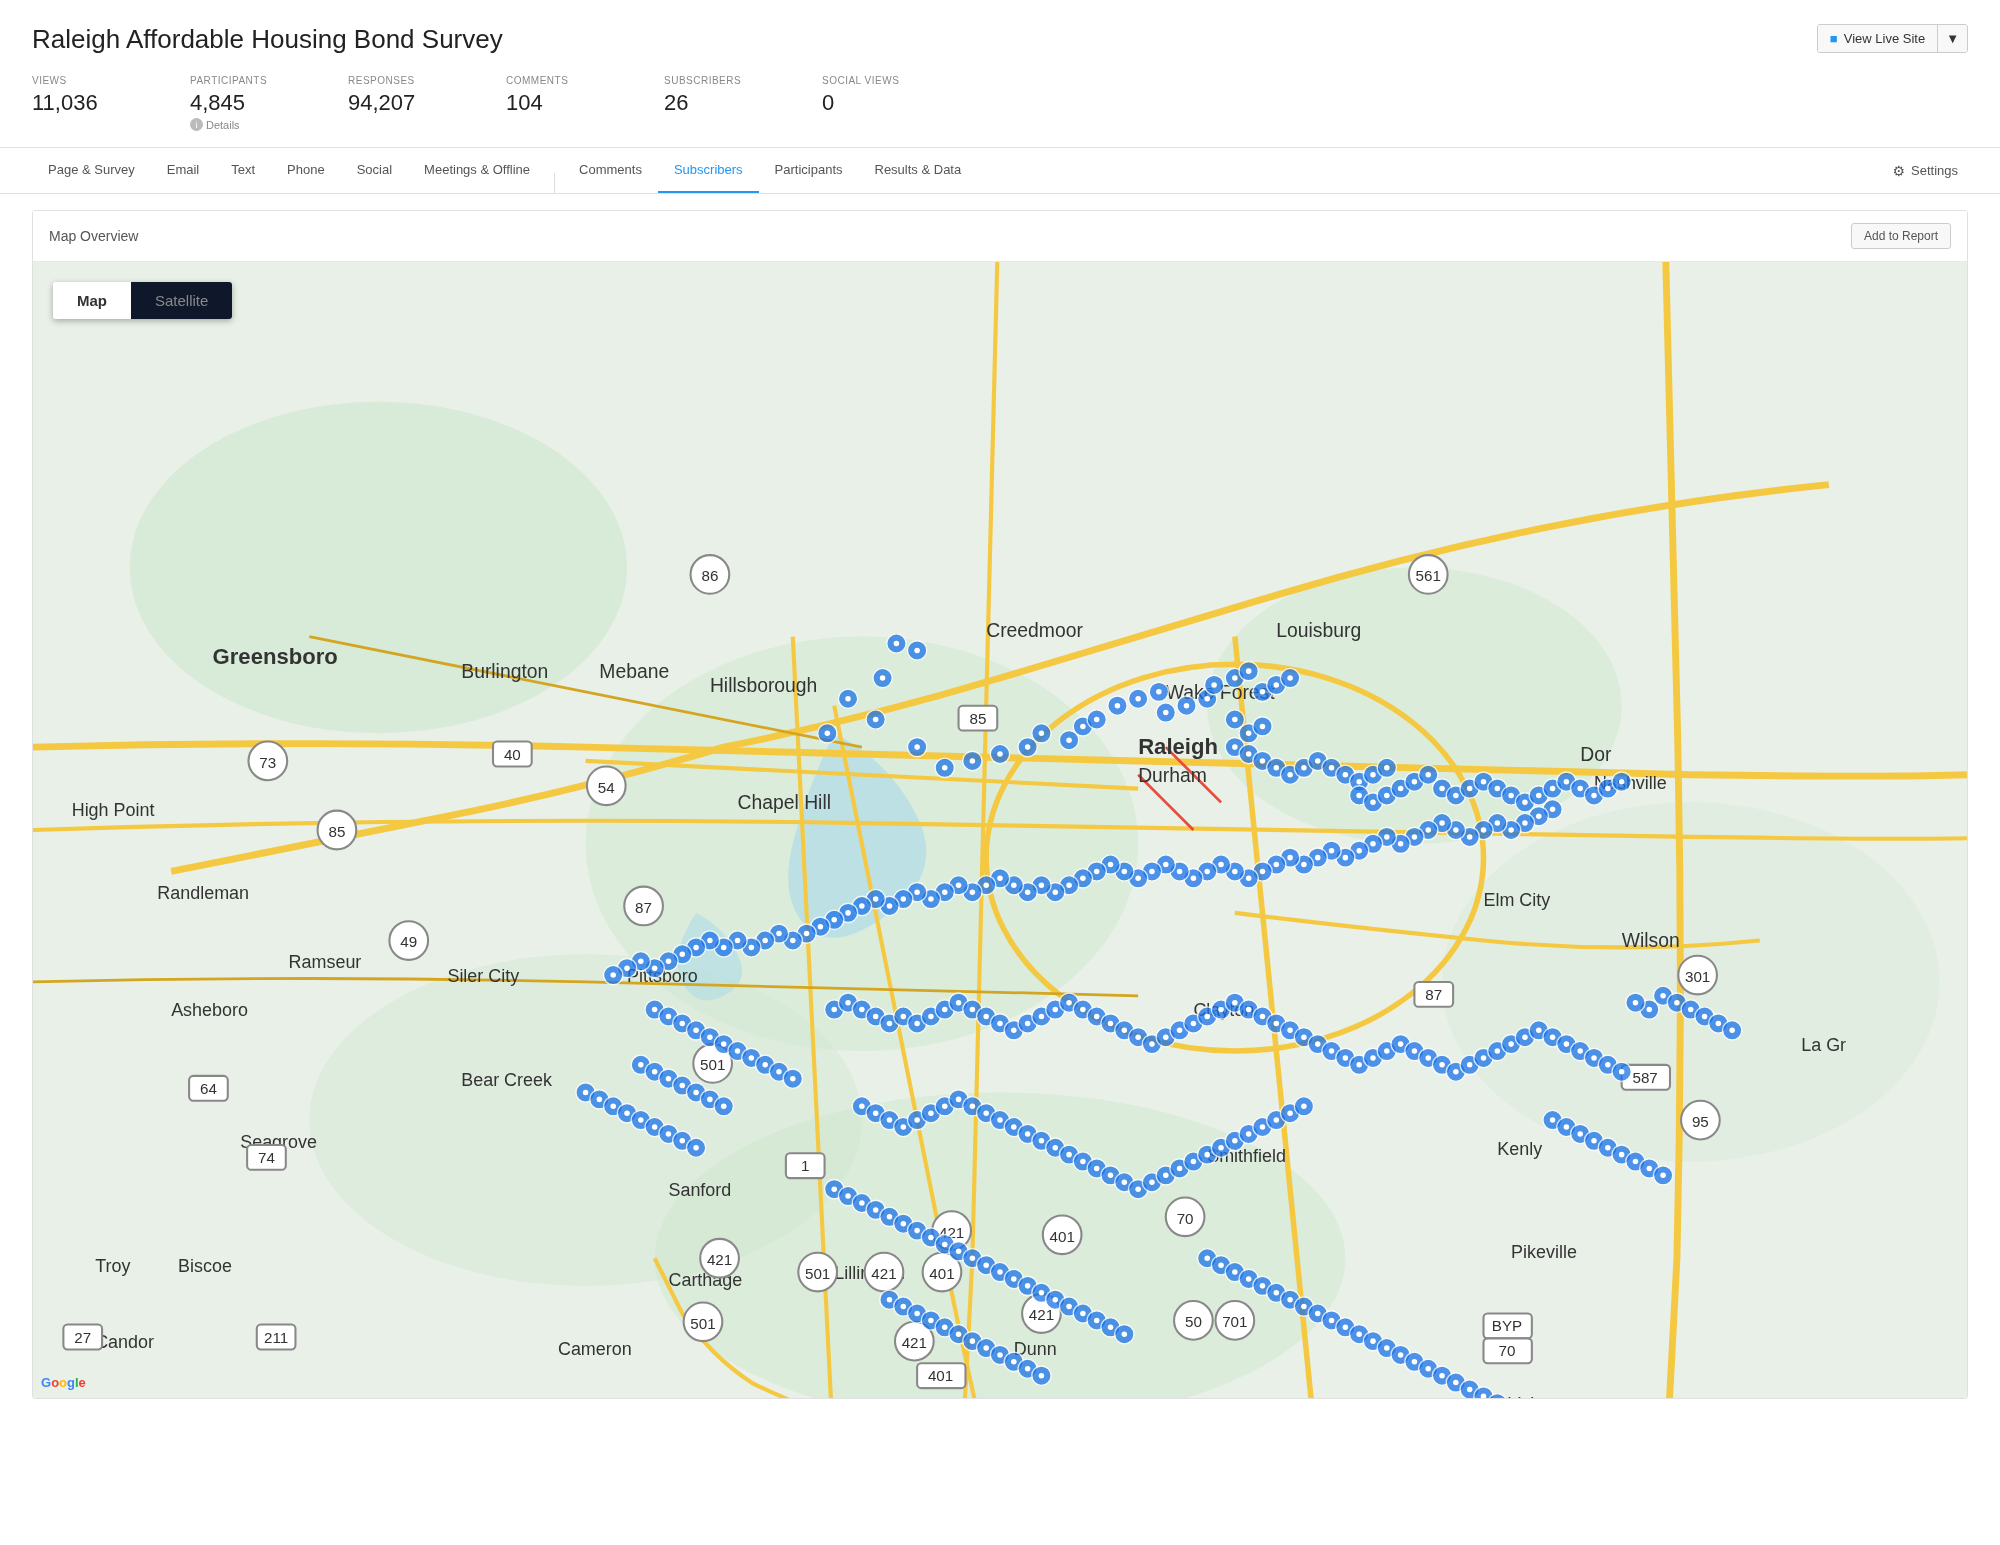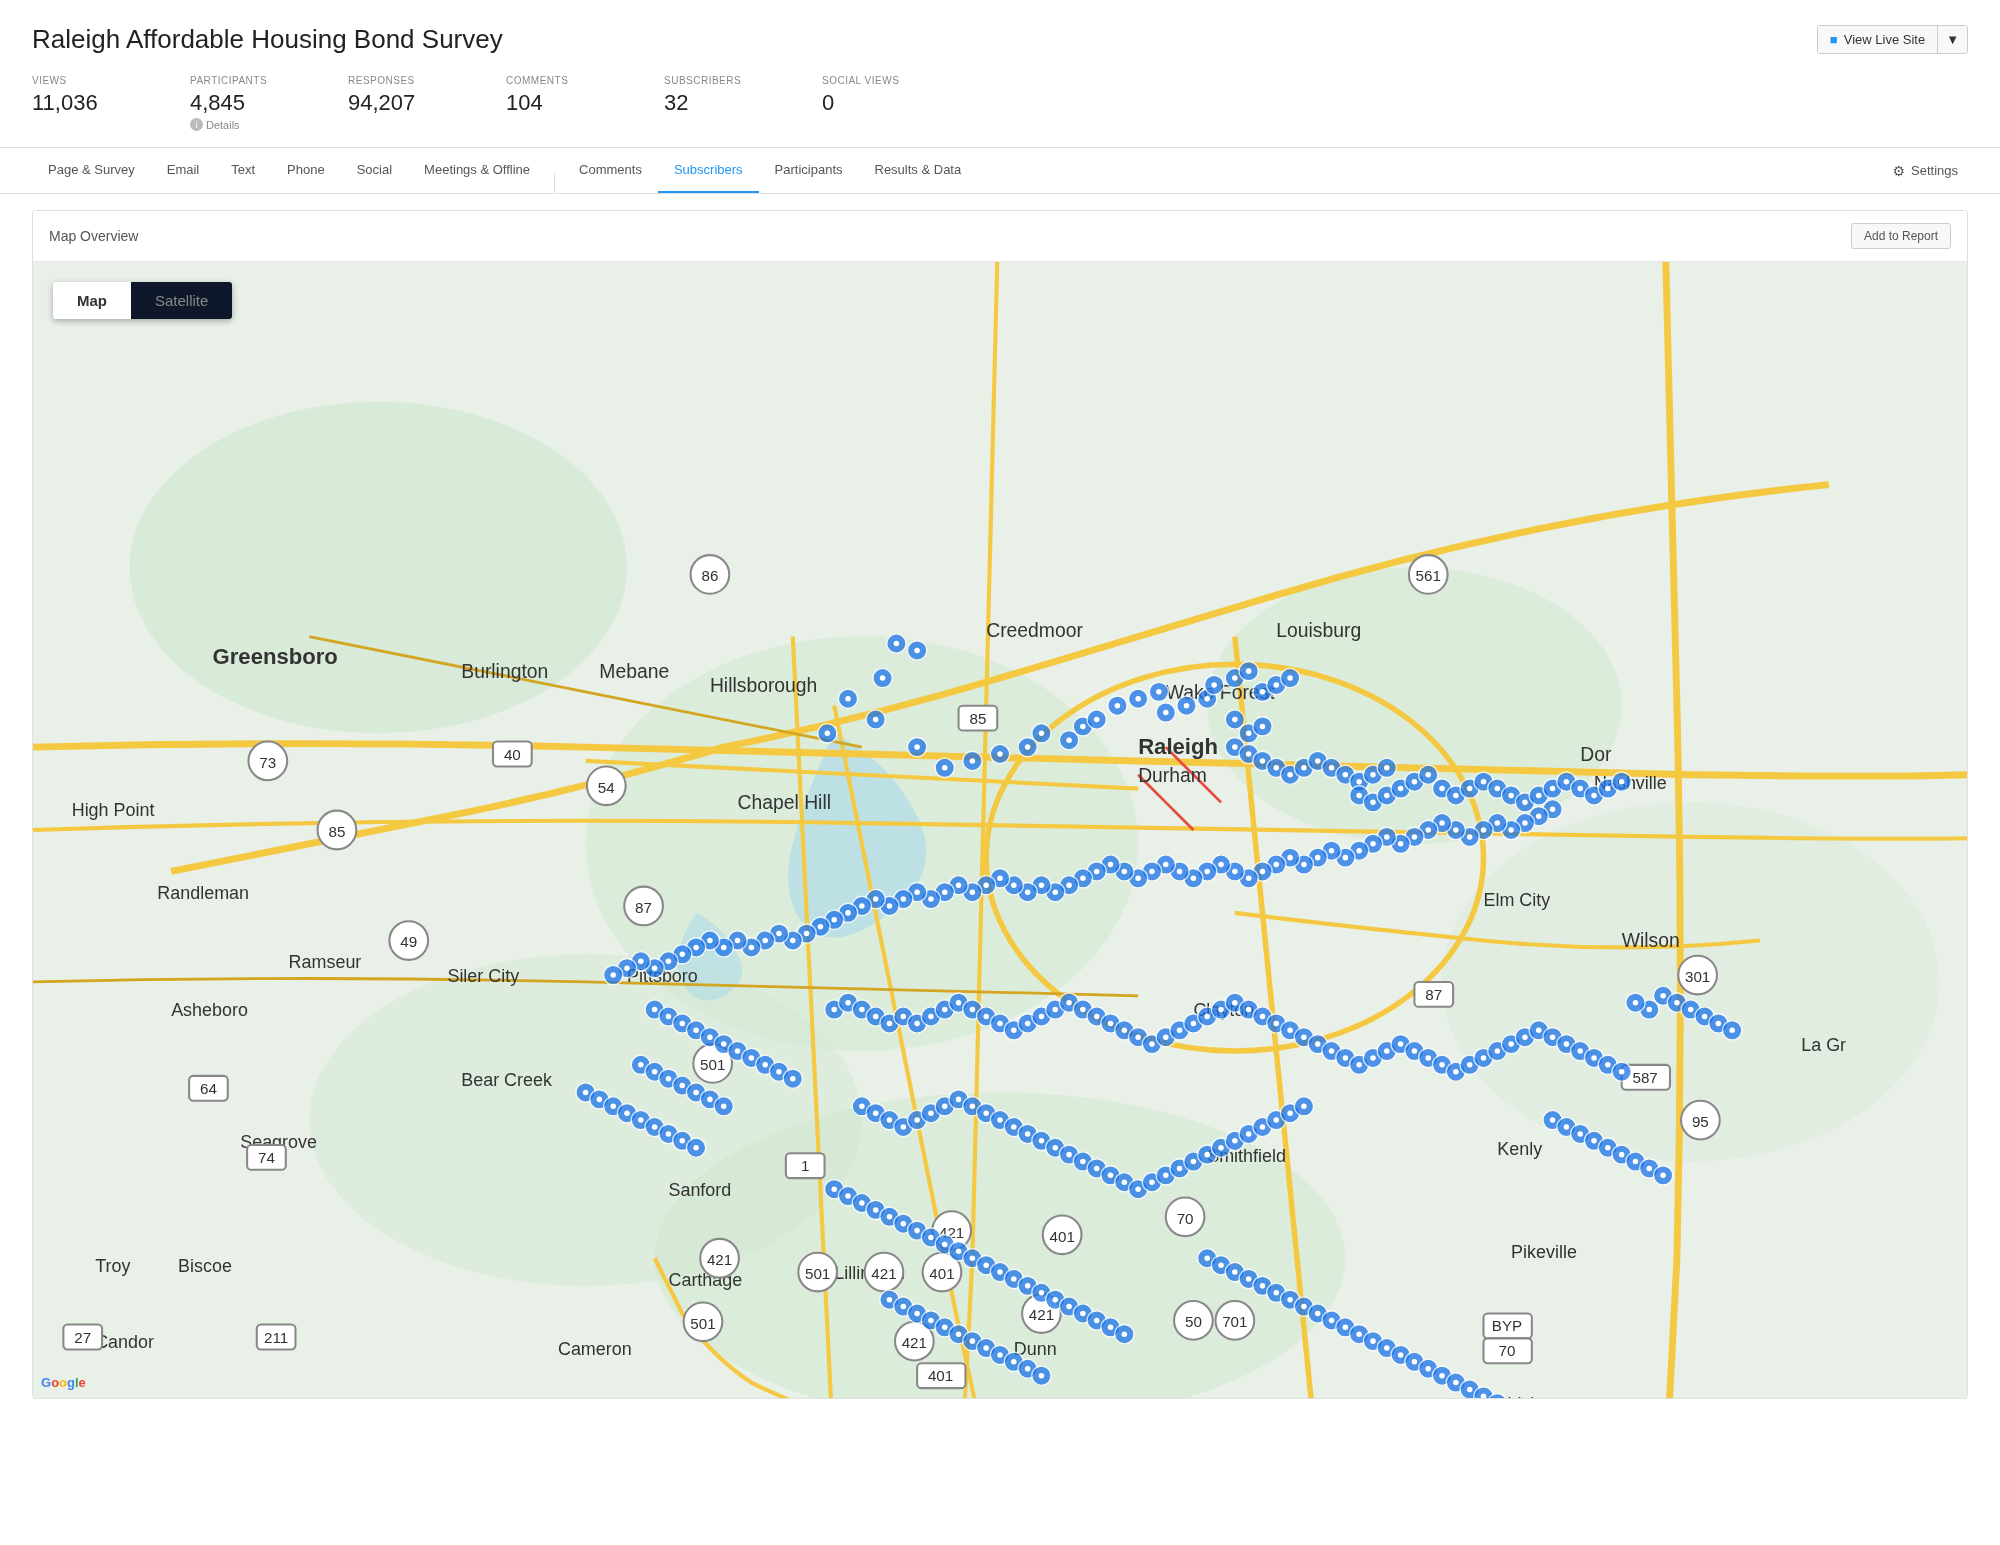--- a/index.html
+++ b/index.html
@@ -2,21 +2,21 @@
 <html><head>
   <meta charset="utf-8">
   <style>
     * { box-sizing: border-box; margin: 0; padding: 0; }
     body { font-family: -apple-system, BlinkMacSystemFont, 'Segoe UI', Arial, sans-serif; background: #f5f5f5; color: #333; font-size: 14px; }
 
     .page-wrapper { background: #fff; max-width: 2000px; min-height: 1545px; }
 
     
     .header { padding: 24px 32px 16px; border-bottom: 1px solid #e0e0e0; background: #fff; }
-    .header-top { display: flex; align-items: center; justify-content: space-between; margin-bottom: 20px; }
+    .header-top { display: flex; align-items: flex-start; justify-content: space-between; margin-bottom: 20px; }
     .page-title { font-size: 26px; font-weight: 400; color: #222; }
 
     .view-live-btn { display: flex; align-items: center; border: 1px solid #ccc; border-radius: 3px; overflow: hidden; font-size: 13px; cursor: pointer; }
     .view-live-main { background: #f8f8f8; padding: 6px 12px; color: #333; display: flex; align-items: center; gap: 6px; border-right: 1px solid #ccc; }
     .view-live-arrow { background: #f8f8f8; padding: 6px 8px; color: #333; }
 
     
     .stats-row { display: flex; gap: 8px; padding: 0; }
     .stat-item { padding: 0 32px 0 0; min-width: 150px; }
     .stat-label { font-size: 10px; color: #888; text-transform: uppercase; letter-spacing: 0.5px; margin-bottom: 4px; }
@@ -98,21 +98,21 @@
       <div class="stat-item">
         <div class="stat-label">RESPONSES</div>
         <div class="stat-value">94,207</div>
       </div>
       <div class="stat-item">
         <div class="stat-label">COMMENTS</div>
         <div class="stat-value">104</div>
       </div>
       <div class="stat-item">
         <div class="stat-label">SUBSCRIBERS</div>
-        <div class="stat-value">32</div>
+        <div class="stat-value">26</div>
       </div>
       <div class="stat-item">
         <div class="stat-label">SOCIAL VIEWS</div>
         <div class="stat-value">0</div>
       </div>
     </div>
   </div>
 
   <div class="nav-tabs">
     <div class="tabs-left">

